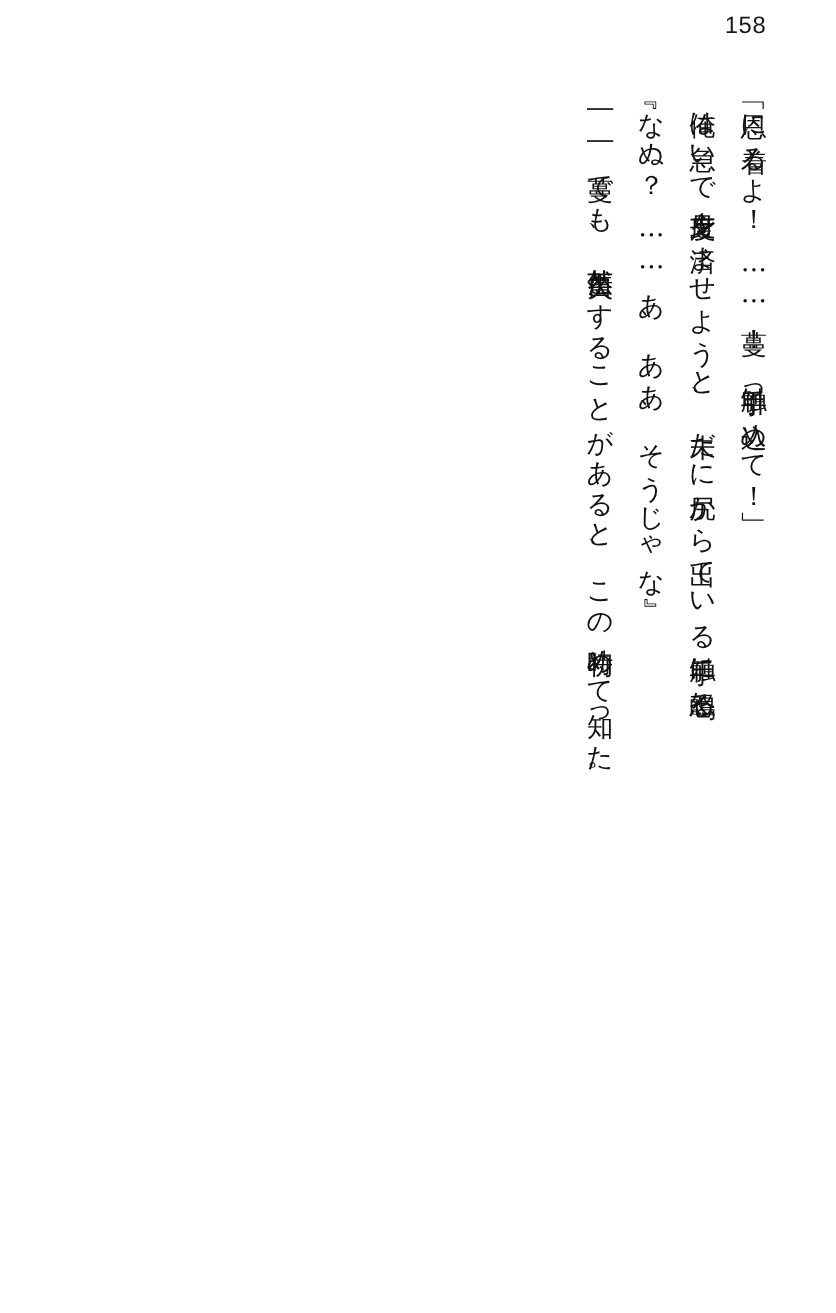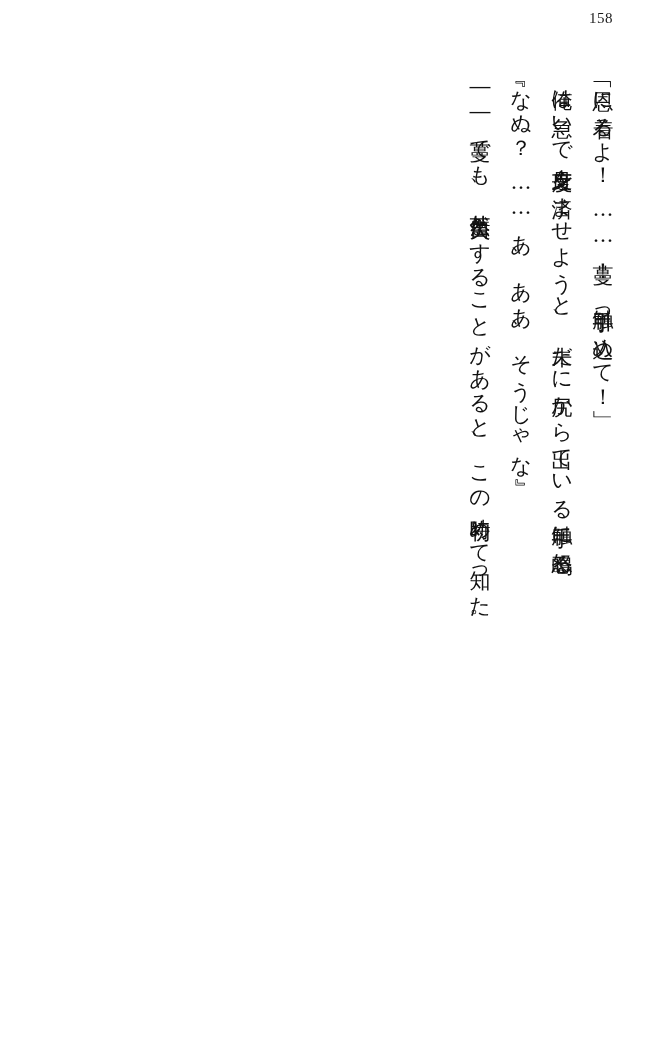--- a/index.html
+++ b/index.html
@@ -17,24 +17,24 @@
   }
   .page {
     position: absolute;
     inset: 0;
     background: #ffffff;
   }
   .page-number {
     position: absolute;
     top: 10px;
     right: 56px;
-    font-size: 15px;
+    font-size: 19px;
     letter-spacing: 0.5px;
     color: #1a1a1a;
-    font-family: Liberation Serif, serif;
+    font-family: Liberation Sans, sans-serif;
   }
   .text-body {
     position: absolute;
     top: 74px;
     right: 46px;
     height: 820px;
     writing-mode: vertical-rl;
     text-orientation: upright;
     font-size: 21px;
     line-height: 41px;

